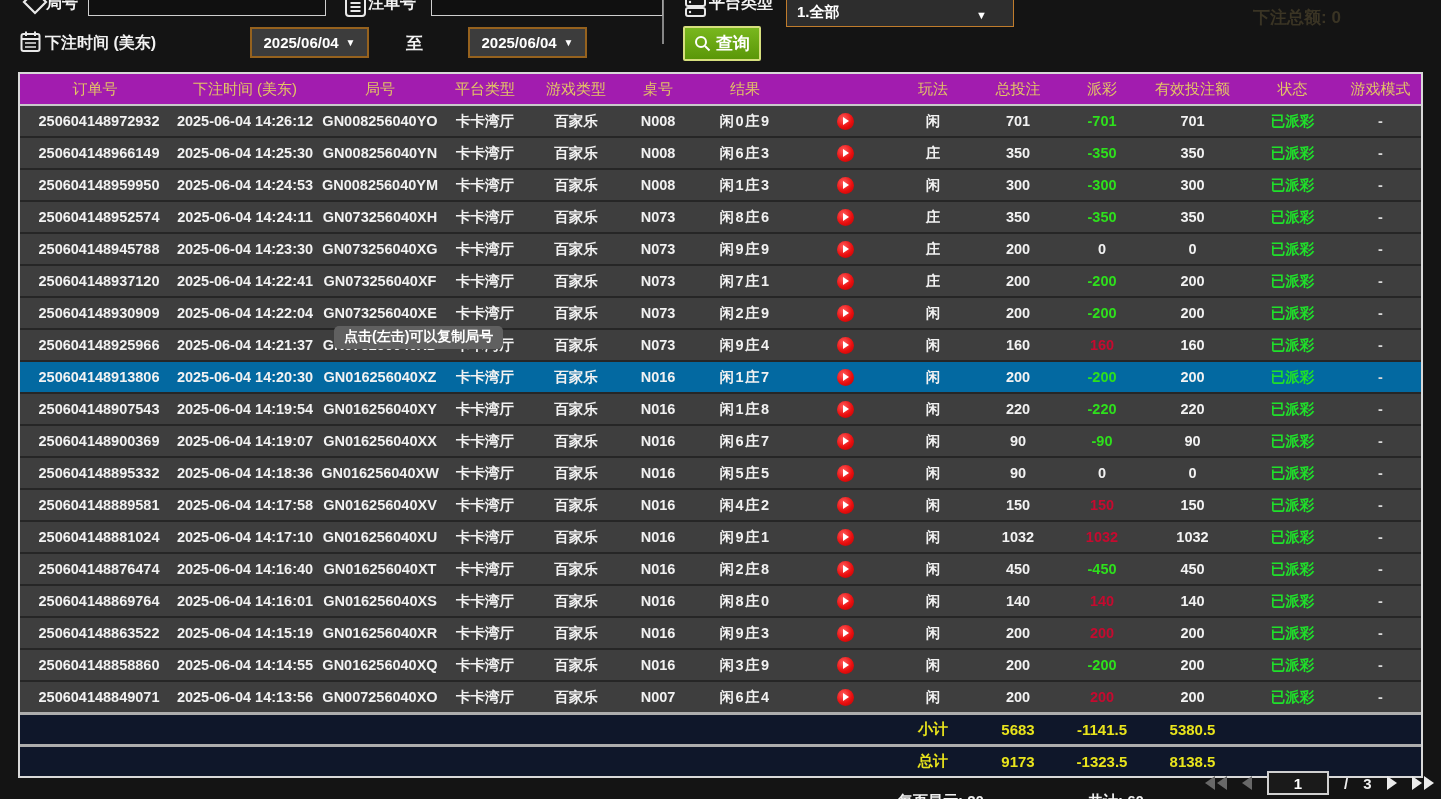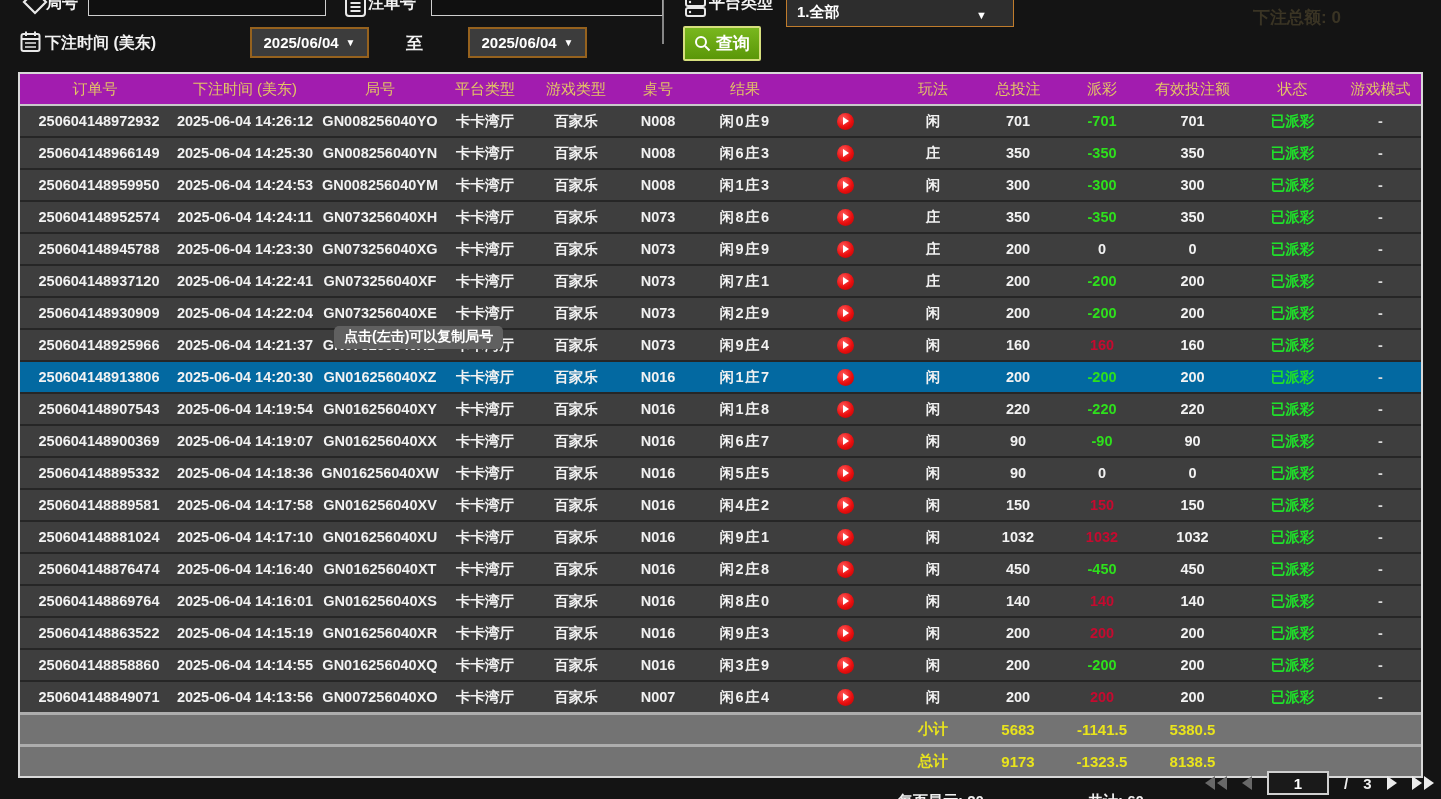--- a/index.html
+++ b/index.html
@@ -50,21 +50,21 @@
   }
   tbody tr.highlight td{background:#0369a1;}
   td.c-order{text-align:center; padding-left:9px;}
   td.c-result{letter-spacing:1.5px;}
   td.c-status{color:#1fe02a;}
   td.c-mode{color:#d8d8d8;}
   td.c-payout.neg{color:#2ee01c;}
   td.c-payout.pos{color:#c50a2f;}
   td.c-payout.zero{color:#f2f2f2;}
   tr.sumrow td{
-    background:#737373; color:#e9e41c; font-weight:700; font-size:15px;
+    background:#0f172a; color:#e9e41c; font-weight:700; font-size:15px;
     border-top:3px solid #adadad; border-bottom:0; height:27px;
   }
   .play-btn{
     width:17px; height:17px; border-radius:50%; display:inline-flex;
     align-items:center; justify-content:center; vertical-align:middle; cursor:pointer;
     background:radial-gradient(circle at 38% 32%, #ff5a5a 0%, #ea0f0f 55%, #b80000 100%);
   }
   .play-tri{width:0;height:0;border-top:4px solid transparent;border-bottom:4px solid transparent;border-left:6px solid #fff;margin-left:2px;}
   
   .tooltip{

